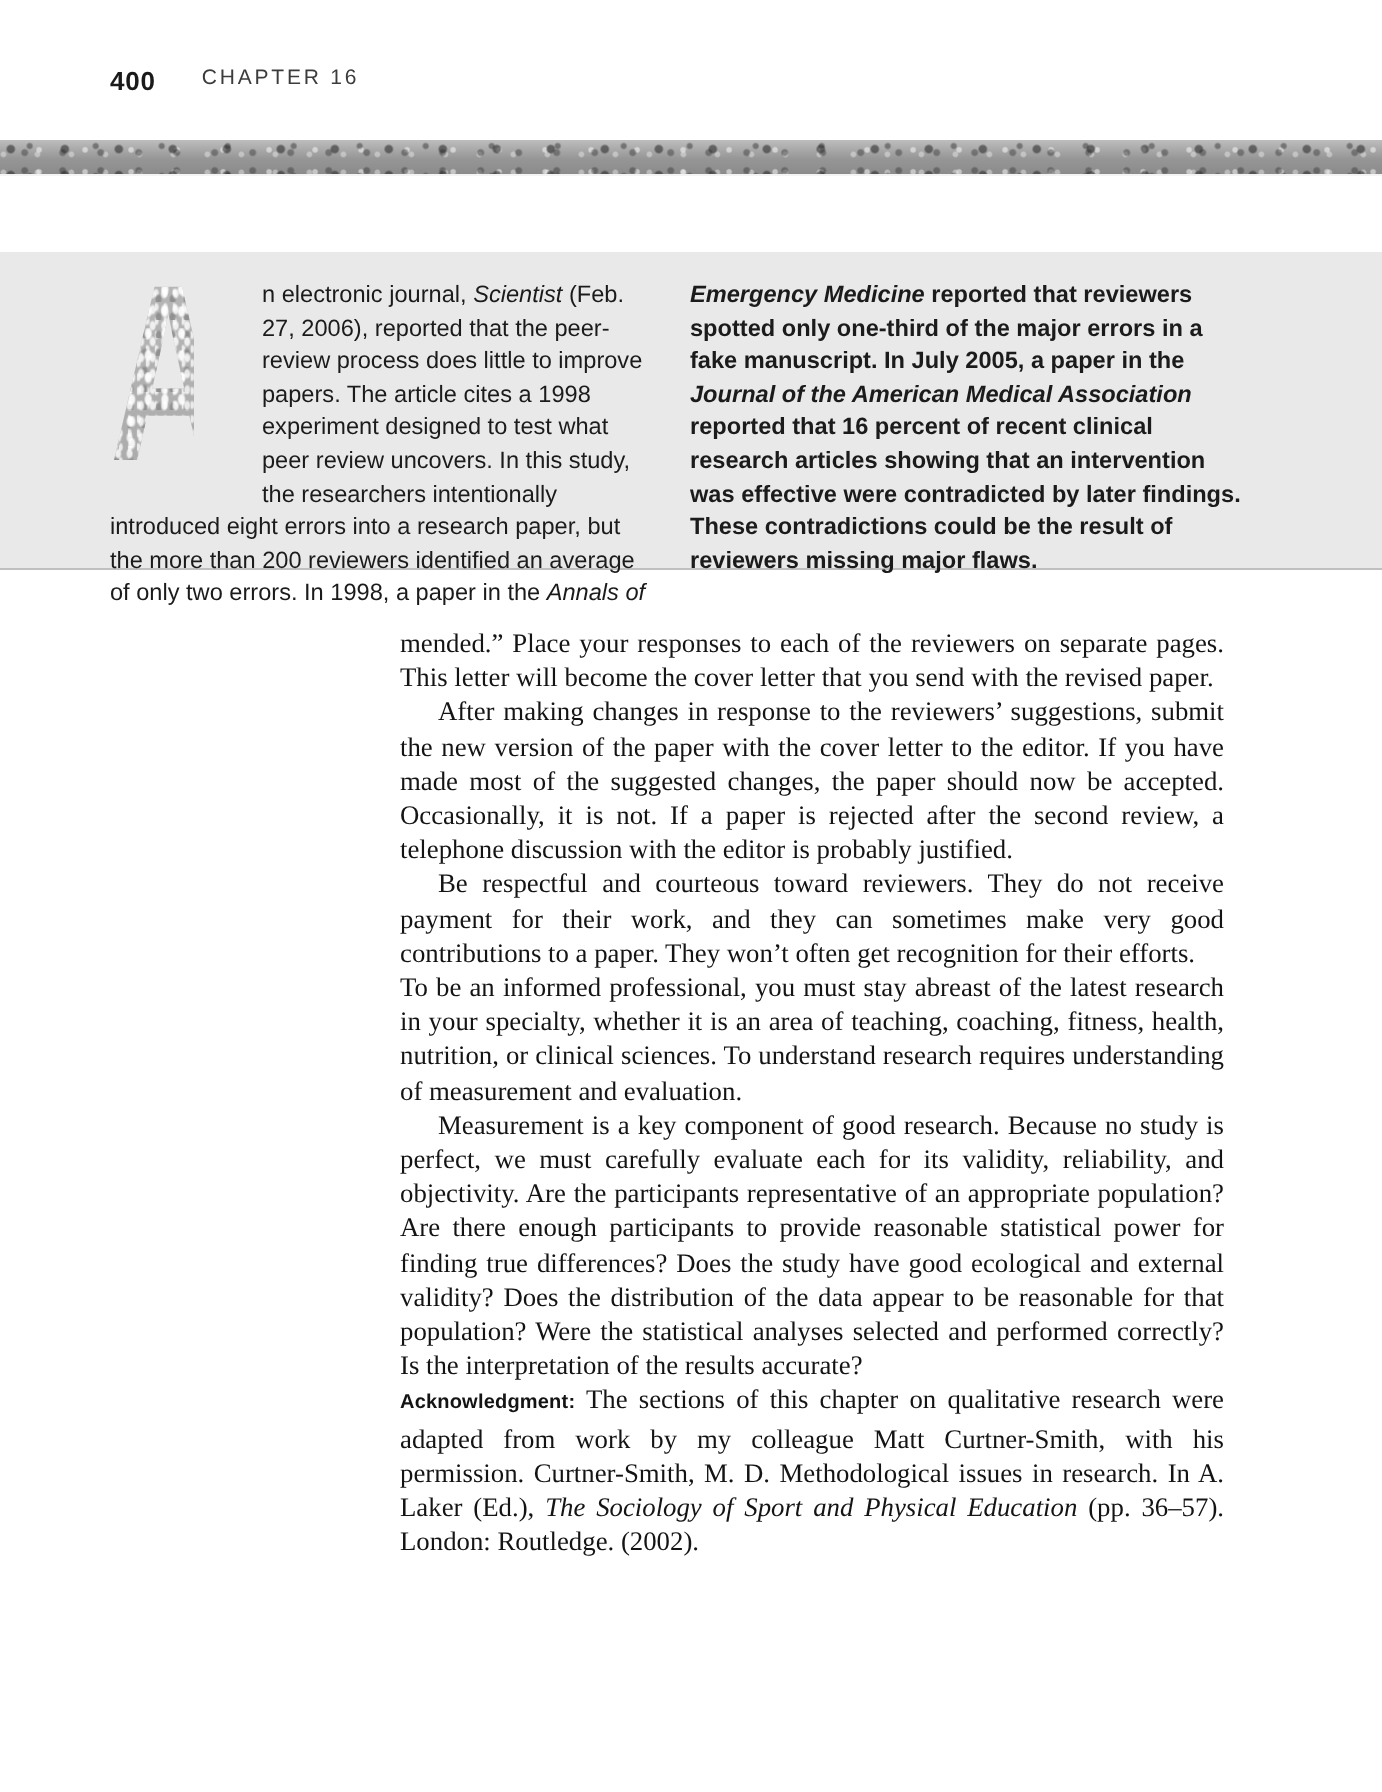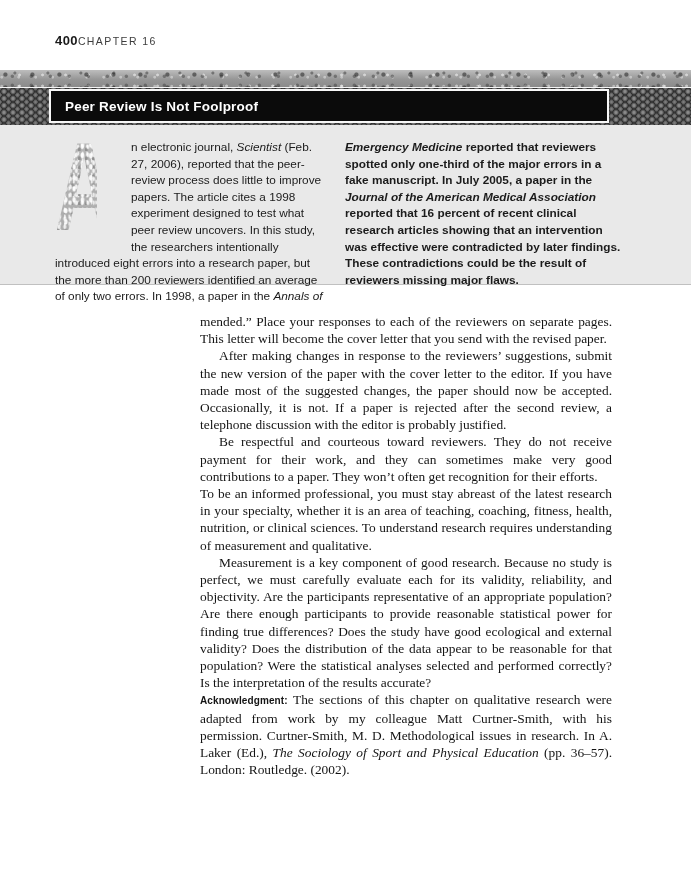--- a/index.html
+++ b/index.html
@@ -2,21 +2,21 @@
 <html><head>
 <meta charset="utf-8">
 <style>
   html,body{margin:0;padding:0;background:#fff;}
   .page{
     position:relative;width:691px;height:896px;background:#ffffff;
     font-family:"Liberation Sans",sans-serif;overflow:hidden;
   }
 
   
-  .running-head{position:absolute;top:33px;left:55px;display:flex;align-items:center;gap:0;}
+  .running-head{position:absolute;top:33px;left:55px;display:flex;align-items:flex-start;gap:23px;}
   .folio{font-size:13px;font-weight:bold;color:#1a1a1a;letter-spacing:.4px;}
   .chapter-label{font-size:10.5px;color:#3c3c3c;letter-spacing:1.4px;}
 
   
   .banner{position:absolute;top:70px;left:0;width:691px;}
   .grunge-strip{
     height:17px;width:100%;
     background-image:
       radial-gradient(circle at 20% 35%, rgba(35,35,35,.55) 0 1.6px, transparent 2.6px),
       radial-gradient(circle at 65% 70%, rgba(55,55,55,.45) 0 1.2px, transparent 2.2px),
@@ -89,38 +89,33 @@
 
 <div class="page">
 
   <div class="running-head">
     <span class="folio">400</span>
     <span class="chapter-label">CHAPTER 16</span>
   </div>
 
   <div class="banner">
     <div class="grunge-strip"></div>
-    <div class="band">
-      <div class="title-box">
-        <span class="banner-title">Peer Review Is Not Foolproof</span>
-      </div>
-    </div>
   </div>
 
   <div class="feature-box">
     <div class="fcol fcol-left">
       <span class="dropcap">A</span><span><span>n electronic journal, </span><span style="font-style: italic;">Scientist</span><span> (Feb. 27, 2006), reported that the peer-review process does little to improve papers. The article cites a 1998 experiment designed to test what peer review uncovers. In this study, the researchers intentionally introduced eight errors into a research paper, but the more than 200 reviewers identified an average of only two errors. In 1998, a paper in the </span><span style="font-style: italic;">Annals of</span></span>
     </div>
     <div class="fcol fcol-right">
       <span><span style="font-style: italic;">Emergency Medicine</span><span> reported that reviewers spotted only one-third of the major errors in a fake manuscript. In July 2005, a paper in the </span><span style="font-style: italic;">Journal of the American Medical Association</span><span> reported that 16 percent of recent clinical research articles showing that an intervention was effective were contradicted by later findings. These contradictions could be the result of reviewers missing major flaws.</span></span>
     </div>
   </div>
 
   <div class="body-col">
     <p><span>mended.” Place your responses to each of the reviewers on separate pages. This letter will become the cover letter that you send with the revised paper.</span></p>
     <p class="indent"><span>After making changes in response to the reviewers’ suggestions, submit the new version of the paper with the cover letter to the editor. If you have made most of the suggested changes, the paper should now be accepted. Occasionally, it is not. If a paper is rejected after the second review, a telephone discussion with the editor is probably justified.</span></p>
     <p class="indent"><span>Be respectful and courteous toward reviewers. They do not receive payment for their work, and they can sometimes make very good contributions to a paper. They won’t often get recognition for their efforts.</span></p>
-    <p><span>To be an informed professional, you must stay abreast of the latest research in your specialty, whether it is an area of teaching, coaching, fitness, health, nutrition, or clinical sciences. To understand research requires understanding of measurement and qualitative.</span></p>
+    <p><span>To be an informed professional, you must stay abreast of the latest research in your specialty, whether it is an area of teaching, coaching, fitness, health, nutrition, or clinical sciences. To understand research requires understanding of measurement and evaluation.</span></p>
     <p class="indent"><span>Measurement is a key component of good research. Because no study is perfect, we must carefully evaluate each for its validity, reliability, and objectivity. Are the participants representative of an appropriate population? Are there enough participants to provide reasonable statistical power for finding true differences? Does the study have good ecological and external validity? Does the distribution of the data appear to be reasonable for that population? Were the statistical analyses selected and performed correctly? Is the interpretation of the results accurate?</span></p>
     <p class="ack"><span class="sans" style="font-weight: bold;">Acknowledgment:</span><span> The sections of this chapter on qualitative research were adapted from work by my colleague Matt Curtner-Smith, with his permission. Curtner-Smith, M. D. Methodological issues in research. In A. Laker (Ed.), </span><span style="font-style: italic;">The Sociology of Sport and Physical Education</span><span> (pp. 36–57). London: Routledge. (2002).</span></p>
   </div>
 
 </div>
 
 </body></html>

